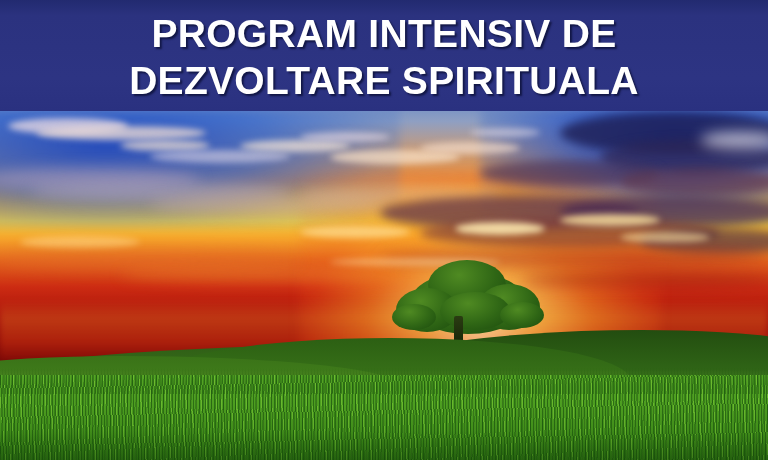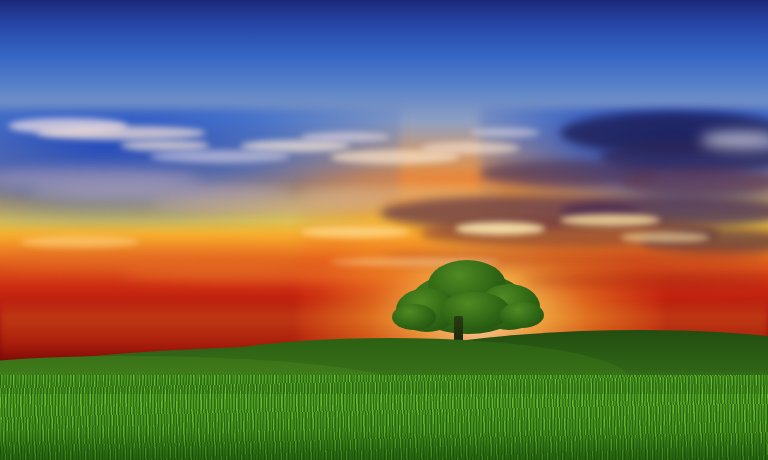--- a/index.html
+++ b/index.html
@@ -318,14 +318,18 @@
       <div class="hill-center"></div>
       <div class="hill-left-dip"></div>
       <div class="field-seam"></div>
       <div class="field-sheen"></div>
     </div>
     <div class="grass"></div>
     <div class="grass-tips"></div>
     <div class="grass-shadow"></div>
   </div>
 
+  <div class="banner">
+    <div class="banner-line">PROGRAM INTENSIV DE</div>
+    <div class="banner-line">DEZVOLTARE SPIRITUALA</div>
+  </div>
 
 </div>
 
 </body></html>

